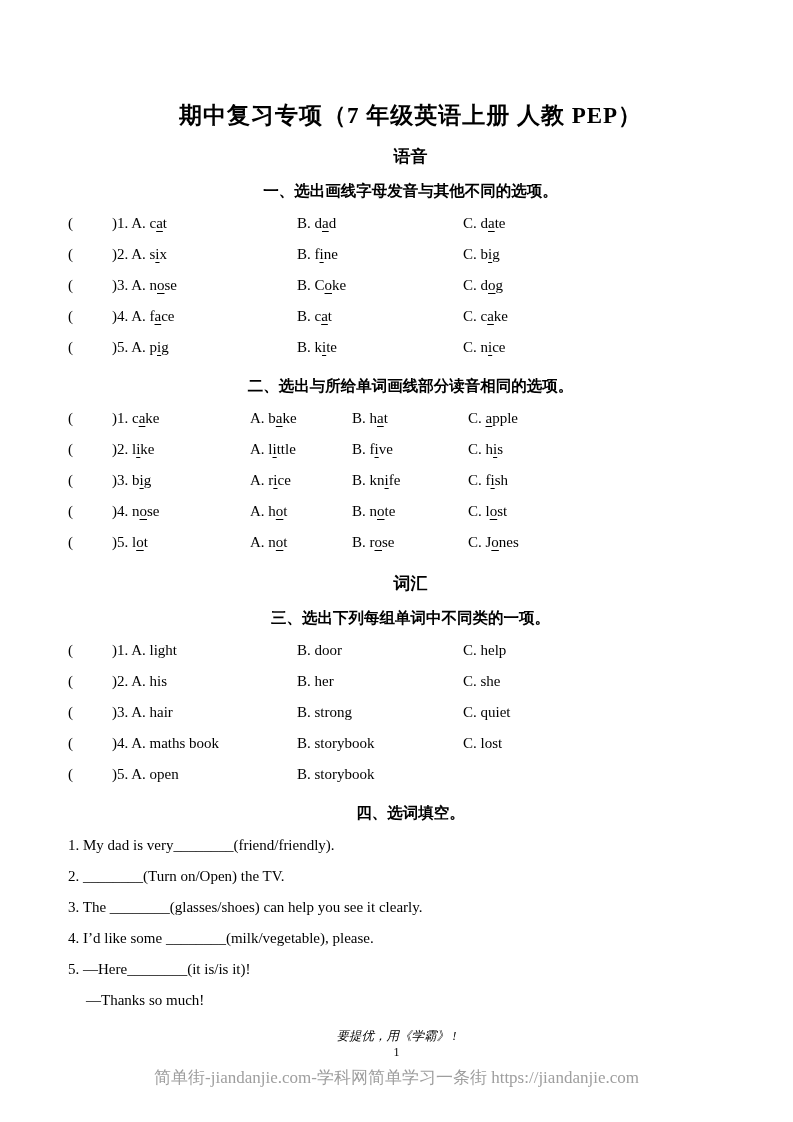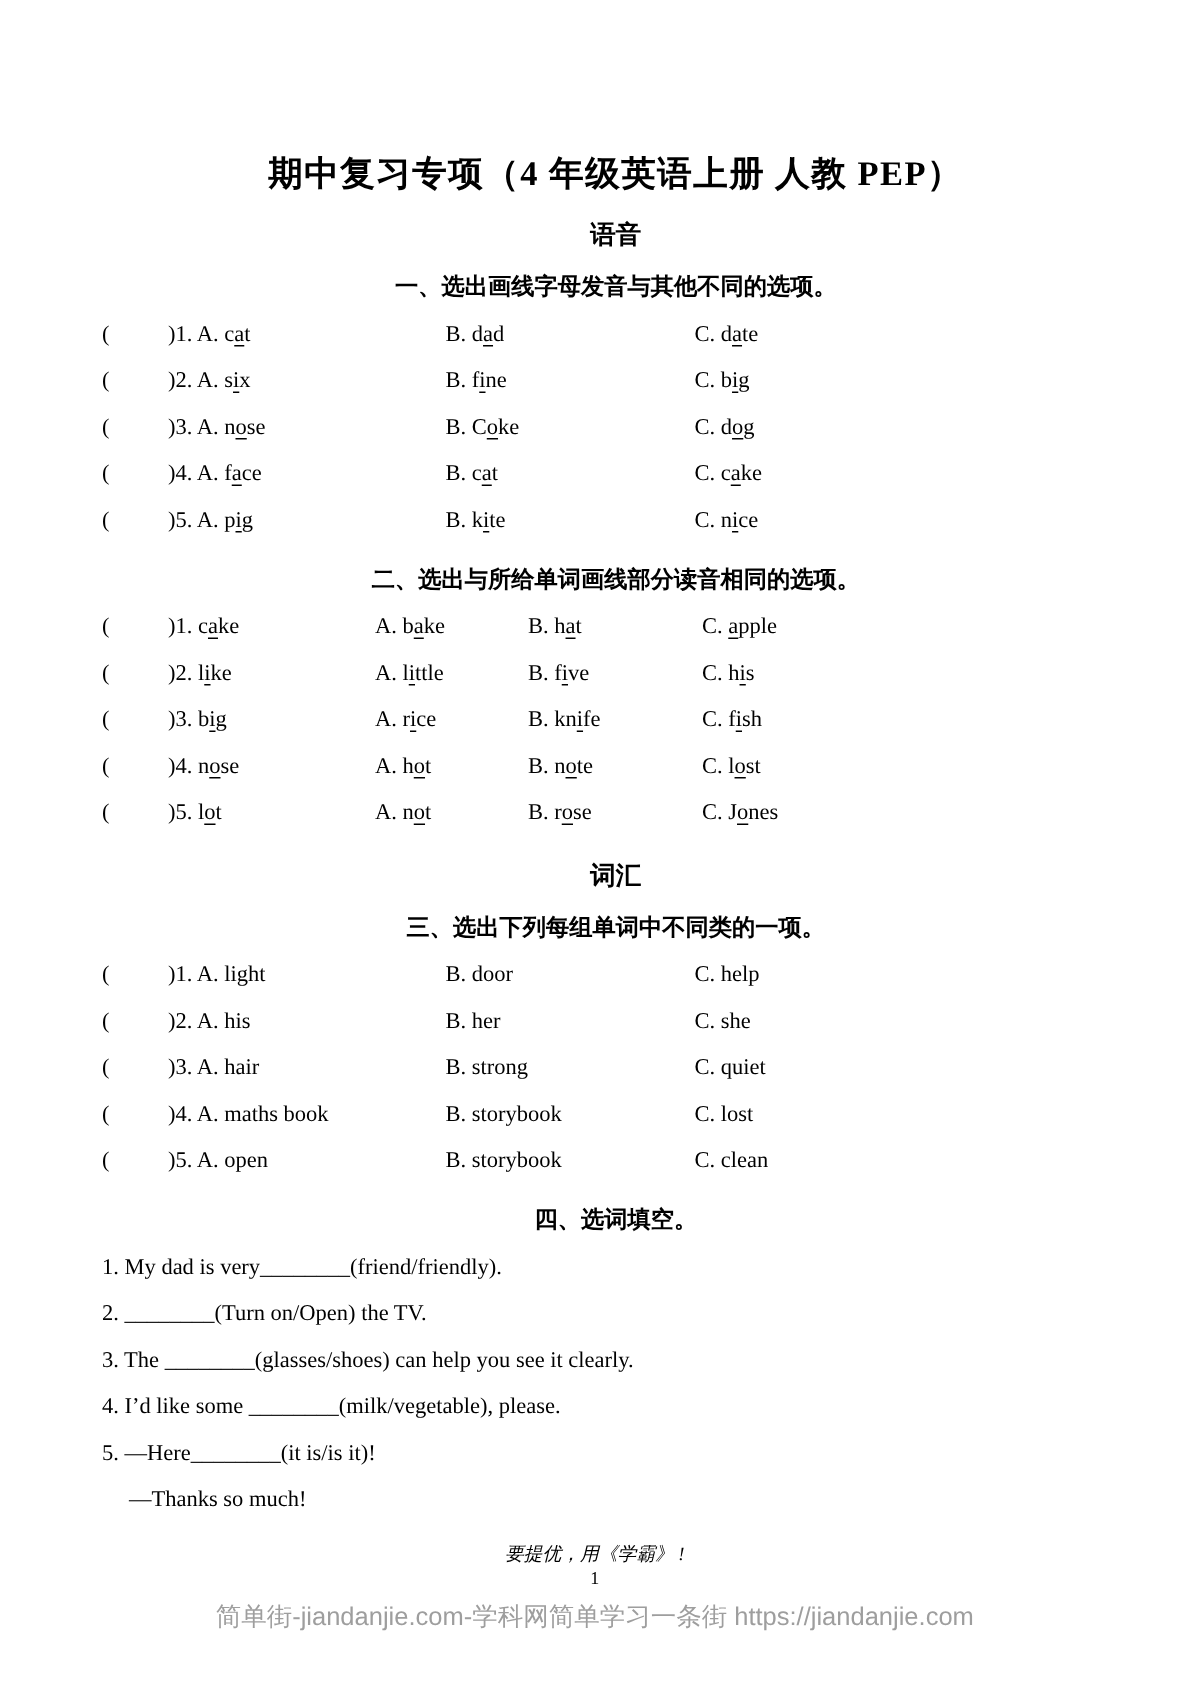--- a/index.html
+++ b/index.html
@@ -46,21 +46,21 @@
     text-align:center;font-size:17px;
     font-family:"Liberation Sans","DejaVu Sans",sans-serif;
     font-weight:300;
   }
 </style>
 </head>
 <body>
 
 <div class="page">
   <div class="content">
-    <h1 class="title">期中复习专项（4 年级英语上册 人教 PEP）</h1>
+    <h1 class="title">期中复习专项（7 年级英语上册 人教 PEP）</h1>
     <div id="sections">
         <div class="center-heading">语音</div>
         <div class="sec-heading">一、选出画线字母发音与其他不同的选项。</div>
         <div class="row t1">
           <span>(</span>
           <span>)1. A. c<span class="ul">a</span>t</span>
           <span>B. d<span class="ul">a</span>d</span>
           <span>C. d<span class="ul">a</span>te</span>
         </div>
         <div class="row t1">
@@ -146,27 +146,26 @@
         <div class="row t1">
           <span>(</span>
           <span>)4. A. maths book</span>
           <span>B. storybook</span>
           <span>C. lost</span>
         </div>
         <div class="row t1">
           <span>(</span>
           <span>)5. A. open</span>
           <span>B. storybook</span>
-          <span>C. clean</span>
         </div>
         <div class="sec-heading">四、选词填空。</div>
         <div class="fill-line">1. My dad is very________(friend/friendly).</div>
         <div class="fill-line">2. ________(Turn on/Open) the TV.</div>
         <div class="fill-line">3. The ________(glasses/shoes) can help you see it clearly.</div>
         <div class="fill-line">4. I’d like some ________(milk/vegetable), please.</div>
         <div class="fill-line">5. —Here________(it is/is it)!</div>
         <div class="fill-line indent">—Thanks so much!</div>
       </div>
   </div>
   <div class="footer">要提优，用《学霸》 !</div>
   <div class="pagenum">1</div>
-  <div class="watermark" style="color: rgb(158, 158, 158);">简单街-jiandanjie.com-学科网简单学习一条街 https://jiandanjie.com</div>
+  <div class="watermark" style="color: rgb(158, 158, 158); font-family: Liberation Serif, serif;">简单街-jiandanjie.com-学科网简单学习一条街 https://jiandanjie.com</div>
 </div>
 
 </body></html>

